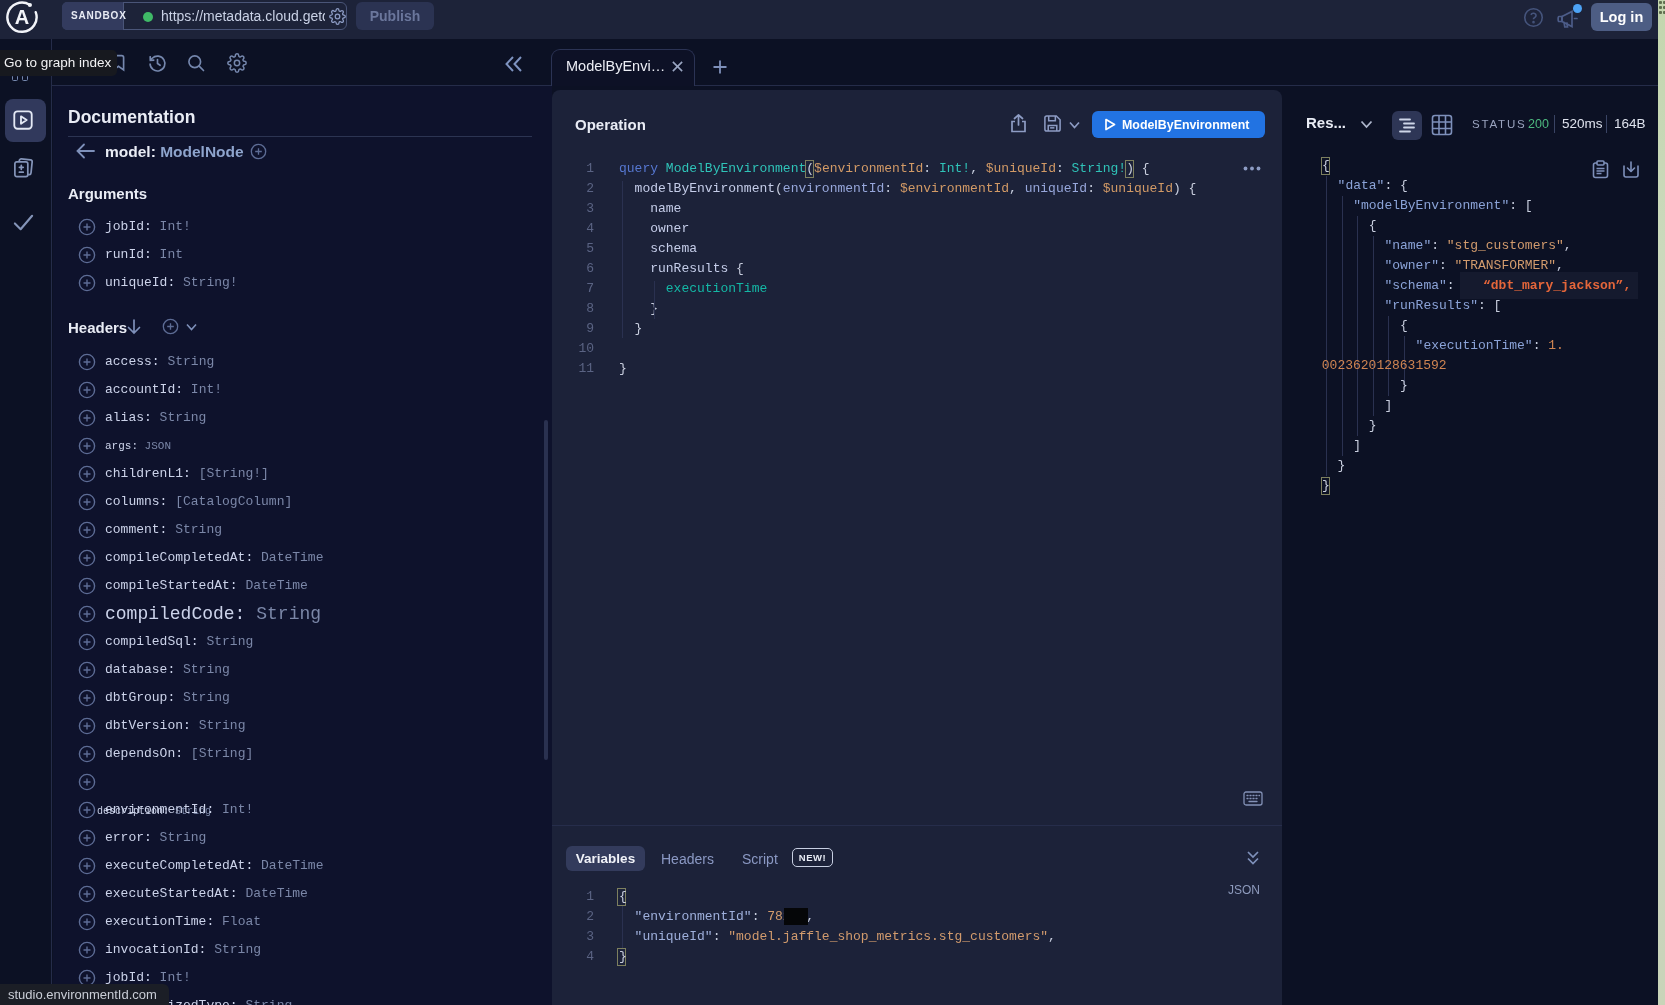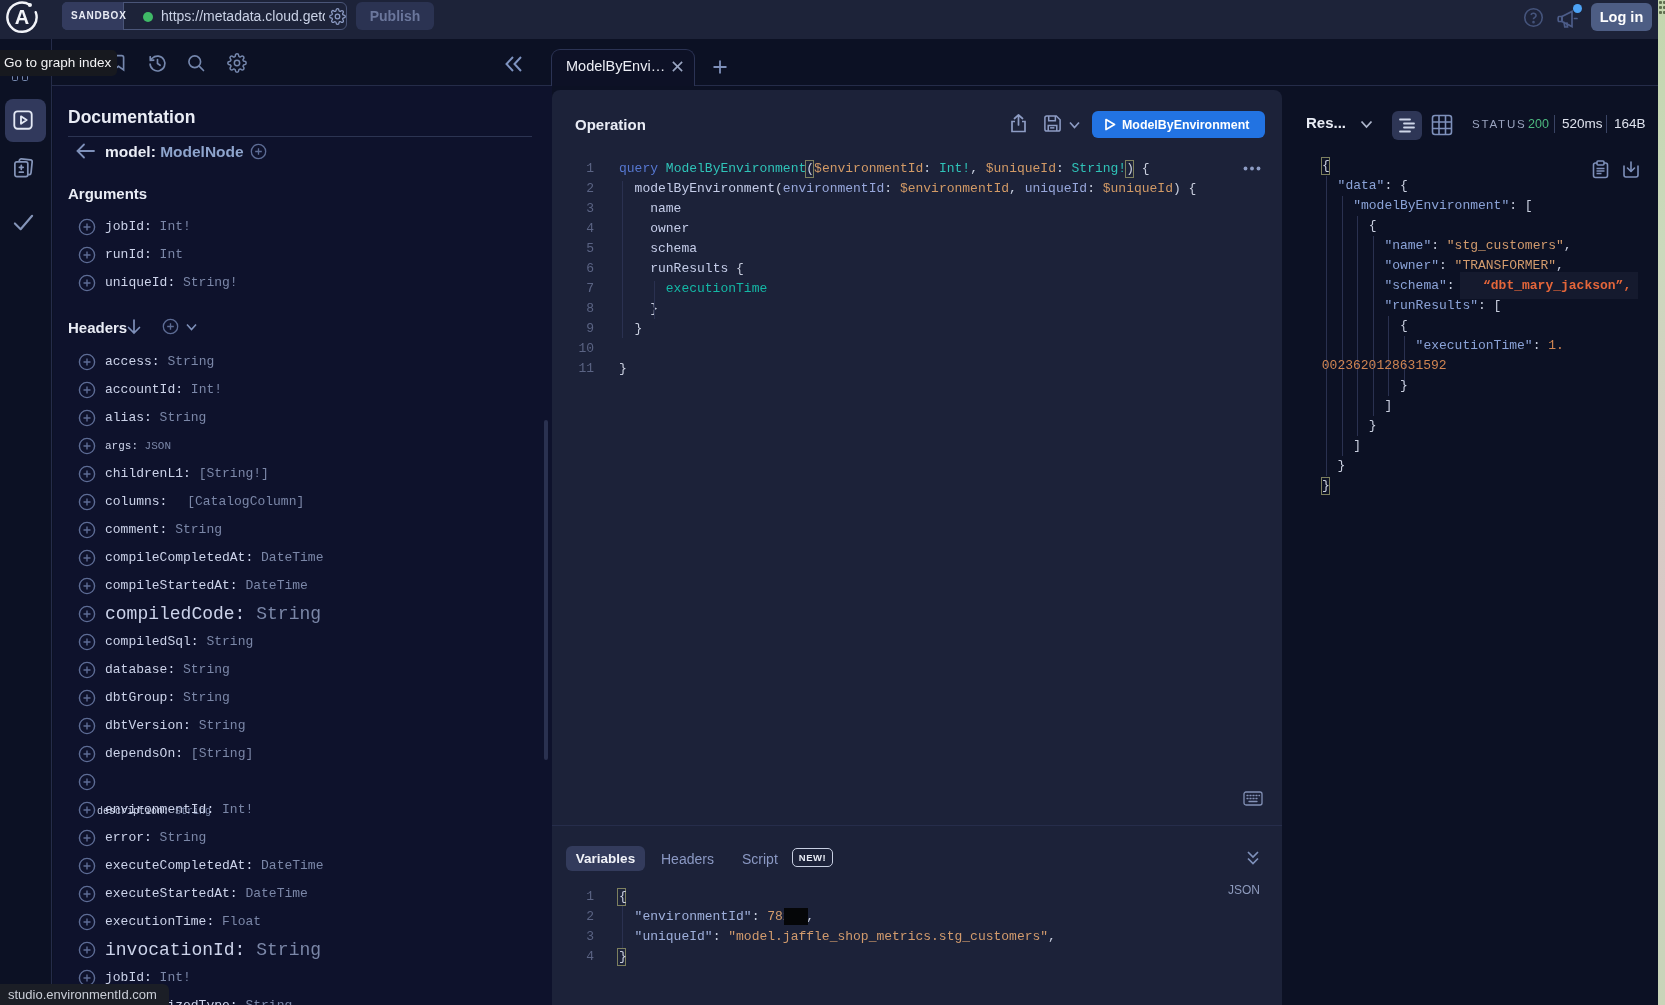--- a/index.html
+++ b/index.html
@@ -201,21 +201,21 @@
       <path d="M9 5.5 L9 12.5 M5.5 9 L12.5 9"></path>
     </svg>
   </div>
 <div class="cline" style="left:105px;top:465px;font-size:13px;line-height:18px;color:#ccd3ea;">childrenL1: <span style="color:#7b87a8;">[String!]</span></div>
 <div class="abs" style="left:78px;top:493px;">
     <svg width="18" height="18" viewBox="0 0 18 18" fill="none" stroke="#5d6c95" stroke-width="1.4">
       <circle cx="9" cy="9" r="7.6"></circle>
       <path d="M9 5.5 L9 12.5 M5.5 9 L12.5 9"></path>
     </svg>
   </div>
-<div class="cline" style="left:105px;top:493px;font-size:13px;line-height:18px;color:#ccd3ea;">columns: <span style="color:#7b87a8;margin-left:12px;">[CatalogColumn]</span></div>
+<div class="cline" style="left:105px;top:493px;font-size:13px;line-height:18px;color:#ccd3ea;">columns: <span style="color:#7b87a8;">[CatalogColumn]</span></div>
 <div class="abs" style="left:78px;top:521px;">
     <svg width="18" height="18" viewBox="0 0 18 18" fill="none" stroke="#5d6c95" stroke-width="1.4">
       <circle cx="9" cy="9" r="7.6"></circle>
       <path d="M9 5.5 L9 12.5 M5.5 9 L12.5 9"></path>
     </svg>
   </div>
 <div class="cline" style="left:105px;top:521px;font-size:13px;line-height:18px;color:#ccd3ea;">comment: <span style="color:#7b87a8;">String</span></div>
 <div class="abs" style="left:78px;top:549px;">
     <svg width="18" height="18" viewBox="0 0 18 18" fill="none" stroke="#5d6c95" stroke-width="1.4">
       <circle cx="9" cy="9" r="7.6"></circle>
@@ -313,21 +313,21 @@
       <path d="M9 5.5 L9 12.5 M5.5 9 L12.5 9"></path>
     </svg>
   </div>
 <div class="cline" style="left:105px;top:913px;font-size:13px;line-height:18px;color:#ccd3ea;">executionTime: <span style="color:#7b87a8;">Float</span></div>
 <div class="abs" style="left:78px;top:941px;">
     <svg width="18" height="18" viewBox="0 0 18 18" fill="none" stroke="#5d6c95" stroke-width="1.4">
       <circle cx="9" cy="9" r="7.6"></circle>
       <path d="M9 5.5 L9 12.5 M5.5 9 L12.5 9"></path>
     </svg>
   </div>
-<div class="cline" style="left:105px;top:941px;font-size:18px;line-height:18px;color:#ccd3ea;">invocationId: <span style="color:#7b87a8;">String</span></div>
+<div class="cline" style="left:105px;top:941px;font-size:13px;line-height:18px;color:#ccd3ea;">invocationId: <span style="color:#7b87a8;">String</span></div>
 <div class="abs" style="left:78px;top:969px;">
     <svg width="18" height="18" viewBox="0 0 18 18" fill="none" stroke="#5d6c95" stroke-width="1.4">
       <circle cx="9" cy="9" r="7.6"></circle>
       <path d="M9 5.5 L9 12.5 M5.5 9 L12.5 9"></path>
     </svg>
   </div>
 <div class="cline" style="left:105px;top:969px;font-size:13px;line-height:18px;color:#ccd3ea;">jobId: <span style="color:#7b87a8;">Int!</span></div>
 <div class="abs" style="left:78px;top:997px;">
     <svg width="18" height="18" viewBox="0 0 18 18" fill="none" stroke="#5d6c95" stroke-width="1.4">
       <circle cx="9" cy="9" r="7.6"></circle>

